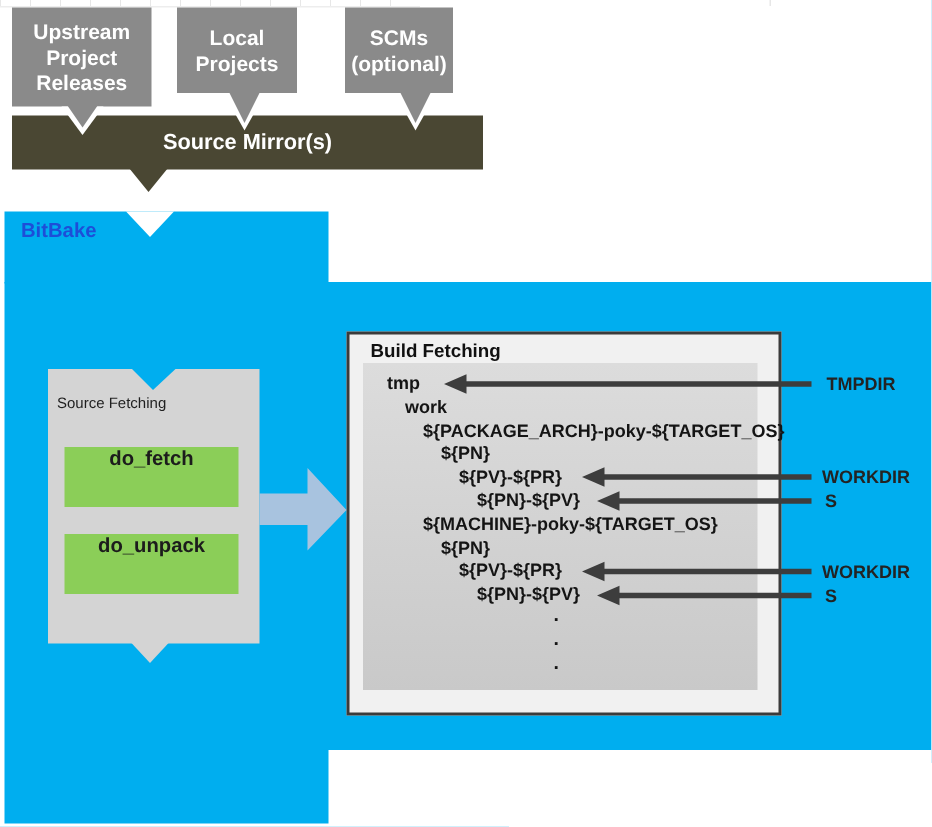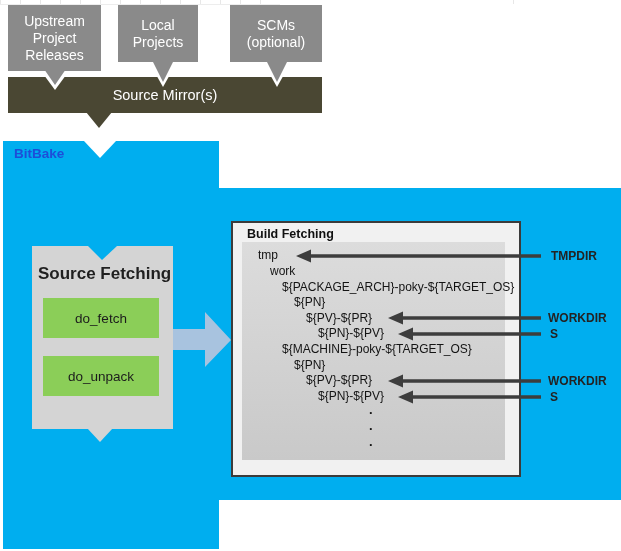--- a/index.html
+++ b/index.html
@@ -1,56 +1,56 @@
 <!DOCTYPE html>
 <html style="--blue: #00AEEF; --olive: #4A4733; --graybox: #8A8A8A; --panel: #D4D4D4; --green: #8BCE58; --arrowblue: #A8C3DF; --arrowdark: #3D3D3D; --buildbg: #F1F1F1; --buildborder: #3B3B3B;"><head>
 <meta charset="utf-8">
 <style>
   html,body{margin:0;padding:0;background:#ffffff;}
   .stage{
     position:relative;width:621px;height:551px;background:#ffffff;overflow:hidden;
     font-family:"Liberation Sans", sans-serif;
   }
-  .abs{position:absolute;}
+  .abs{position:absolute;font-weight:bold;}
   
   .tickstrip{
     left:0;top:0;width:280px;height:4px;
     background:repeating-linear-gradient(90deg,#e7e7e7 0 1px,transparent 1px 20px);
     border-bottom:1px solid #ededed;
   }
   .lonetick{left:513px;top:0;width:1px;height:4px;background:#e7e7e7;}
 
   
   .srcbox{
     background:var(--graybox);color:#ffffff;text-align:center;
     font-size:14px;line-height:17px;display:flex;flex-direction:column;justify-content:center;
   }
   .srcbox-1{left:8px;top:5px;width:93px;height:66px;}
   .srcbox-2{left:118px;top:5px;width:80px;height:57px;}
-  .srcbox-3{left:230px;top:5px;width:92px;height:57px;justify-content:center;}
+  .srcbox-3{left:230px;top:5px;width:72px;height:57px;justify-content:center;}
 
   .mirrorbar{
     left:8px;top:77px;width:314px;height:36px;background:var(--olive);
     color:#ffffff;font-size:14.5px;display:flex;align-items:center;justify-content:center;
   }
 
   
   .blue{background:var(--blue);}
   .blueA{left:3px;top:141px;width:216px;height:48px;}
   .blueB{left:3px;top:188px;width:618px;height:312px;}
   .blueC{left:3px;top:500px;width:216px;height:49px;}
 
   .bitbake-label{left:14px;top:146px;font-size:13.5px;font-weight:bold;color:#1d4ed8;}
 
   
   .sfbox{left:32px;top:246px;width:141px;height:183px;background:var(--panel);}
-  .sf-title{left:38px;top:264px;font-size:17px;font-weight:bold;color:#1f1f1f;}
+  .sf-title{left:38px;top:264px;font-size:10px;font-weight:normal;color:#1f1f1f;}
   .task{
     left:43px;width:116px;height:40px;background:var(--green);
-    display:flex;align-items:center;justify-content:center;
+    display:flex;justify-content:center;
     font-size:13.5px;color:#1c1c1c;
   }
   .task-1{top:298px;}
   .task-2{top:356px;}
 
   
   .buildbox{
     left:231px;top:221px;width:290px;height:256px;box-sizing:border-box;
     background:var(--buildbg);border:2px solid var(--buildborder);
   }

